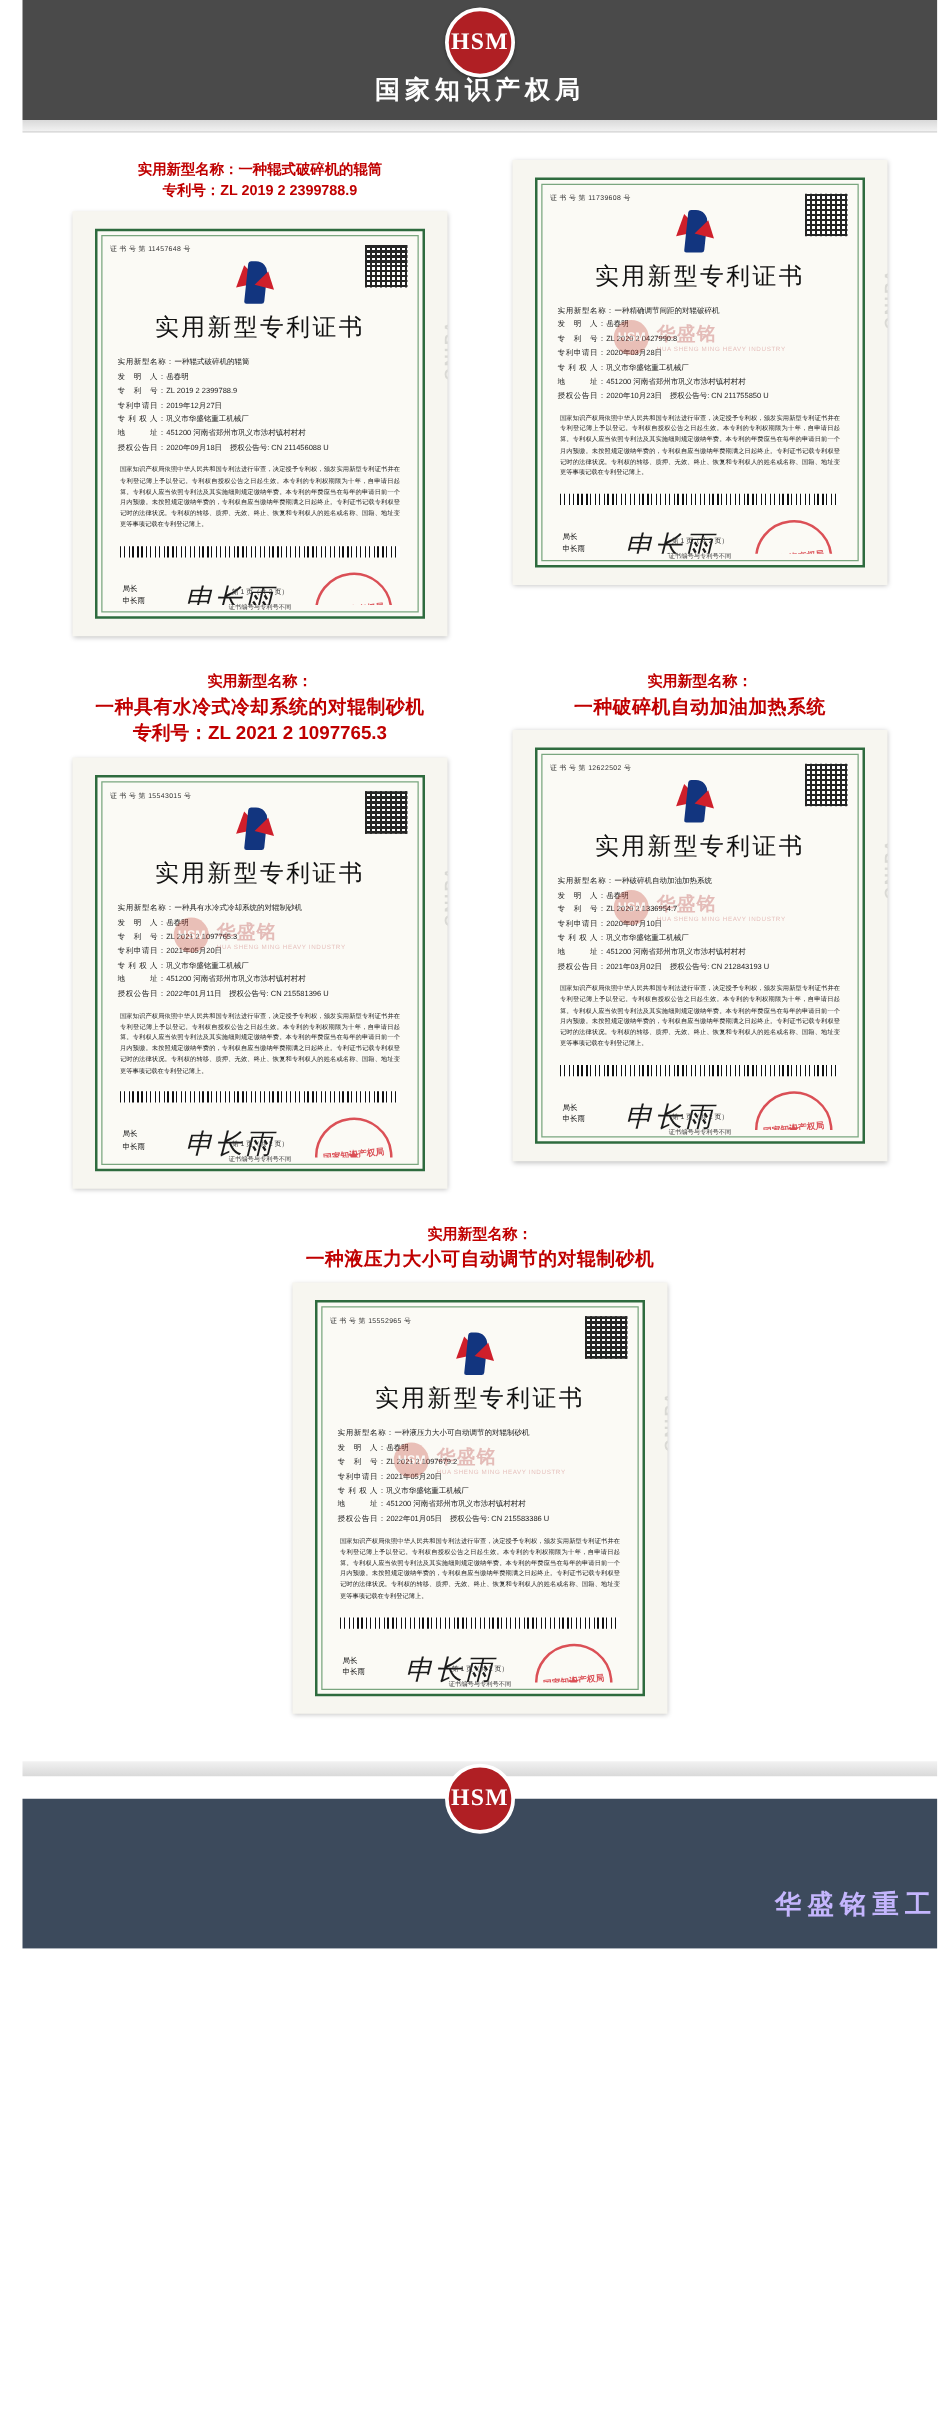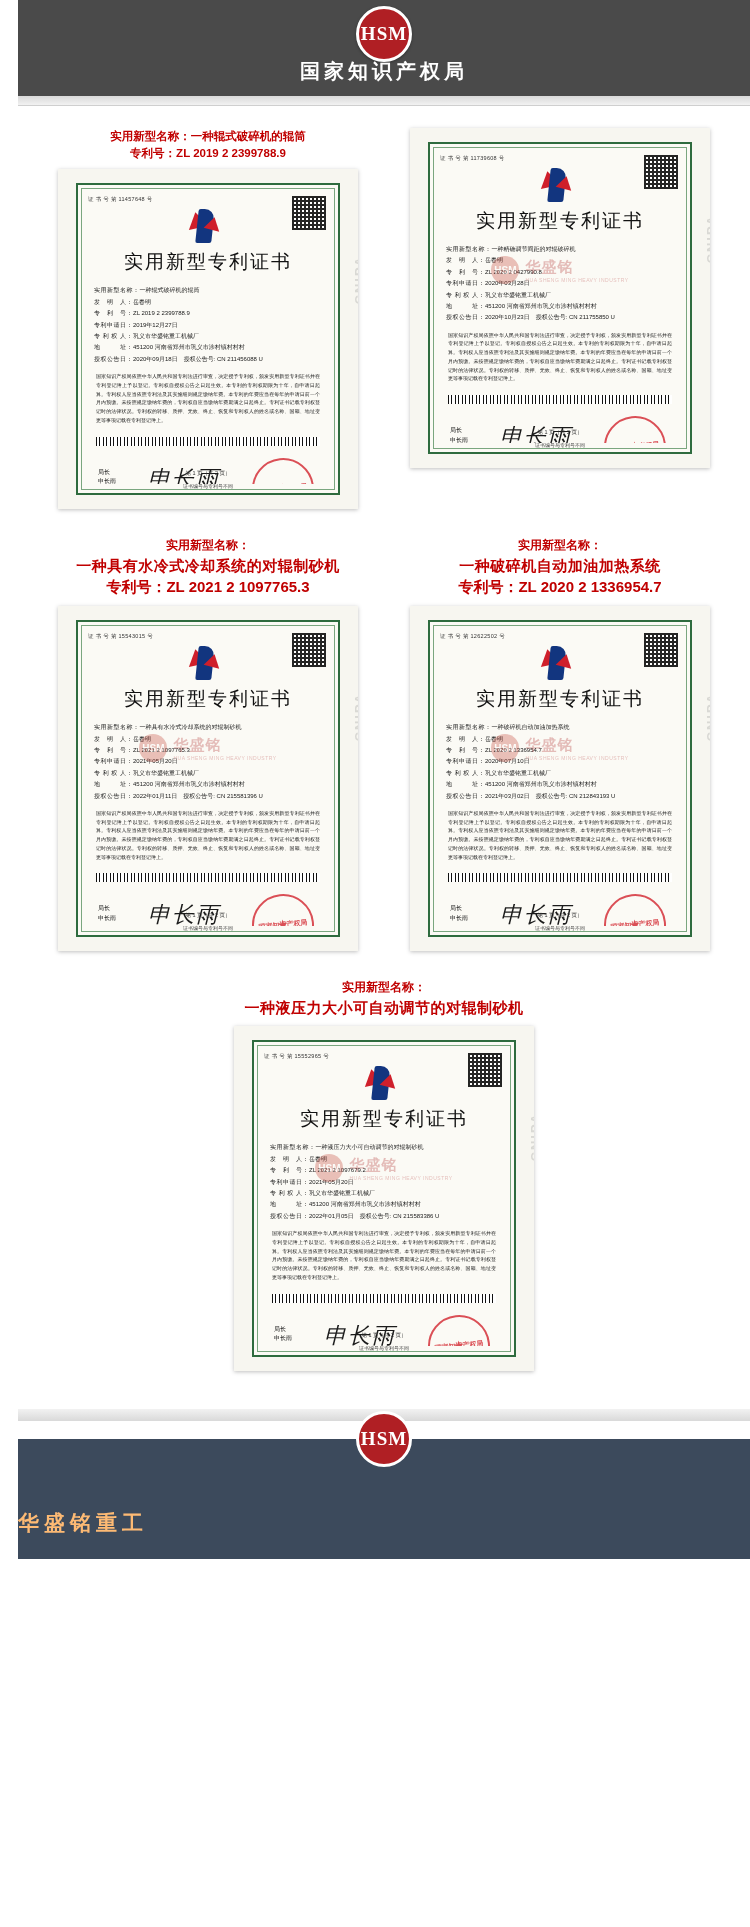--- a/index.html
+++ b/index.html
@@ -315,22 +315,22 @@
     display: flex; align-items: center; justify-content: center;
   }
   .footer-badge span {
     color: #fff; font-size: 19px; font-weight: bold; letter-spacing: 1px;
     font-family: "Liberation Serif", serif;
   }
   .footer-title {
     position: absolute;
     bottom: 22px;
     width: 100%;
-    text-align: left;
-    color: #fdba74;
+    text-align: right;
+    color: #c4b5fd;
     font-size: 21px;
     font-weight: bold;
     letter-spacing: 5px;
   }
 </style>
 </head>
 <body>
 
 <div class="page">
 
@@ -502,23 +502,20 @@
               <div class="txt-en">HUA SHENG MING HEAVY INDUSTRY</div>
             </div>
           </div>
         </div>
       </div>
 
       <div class="cert-block">
         <div class="cert-caption big">
           <span class="line1">实用新型名称：</span>
           <span class="line2">一种破碎机自动加油加热系统</span>
-          <span class="line3">
-            <span>专利号：</span><span>ZL 2020 2 1336954.7</span>
-          </span>
         </div>
         <div class="cert-doc tall">
           <div class="doc-inner">
             <div class="doc-pad">
               <div class="qr"></div>
               <div class="doc-serial">证 书 号 第 12622502 号</div>
               <div class="emblem">
                 <div class="red1"></div>
                   <div class="blue"></div>
                   <div class="red2"></div>

